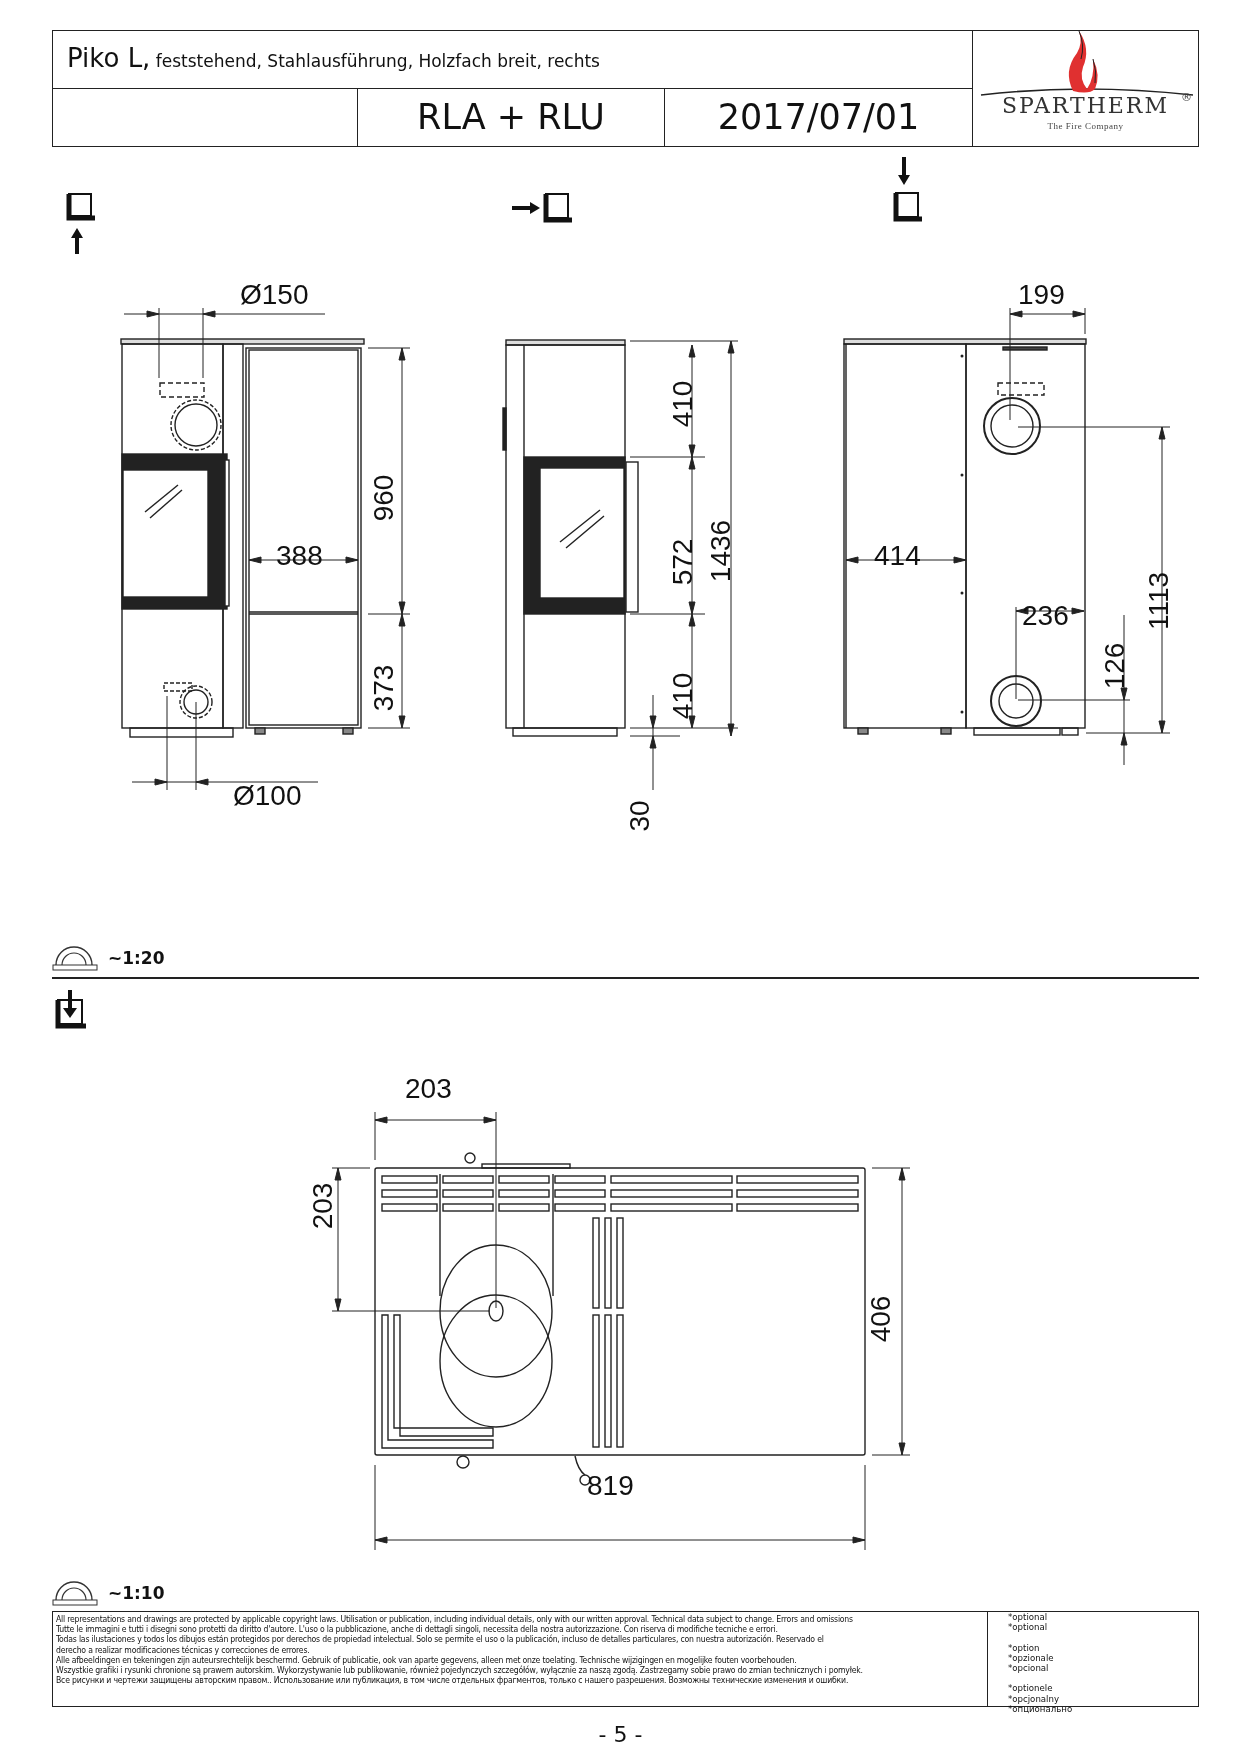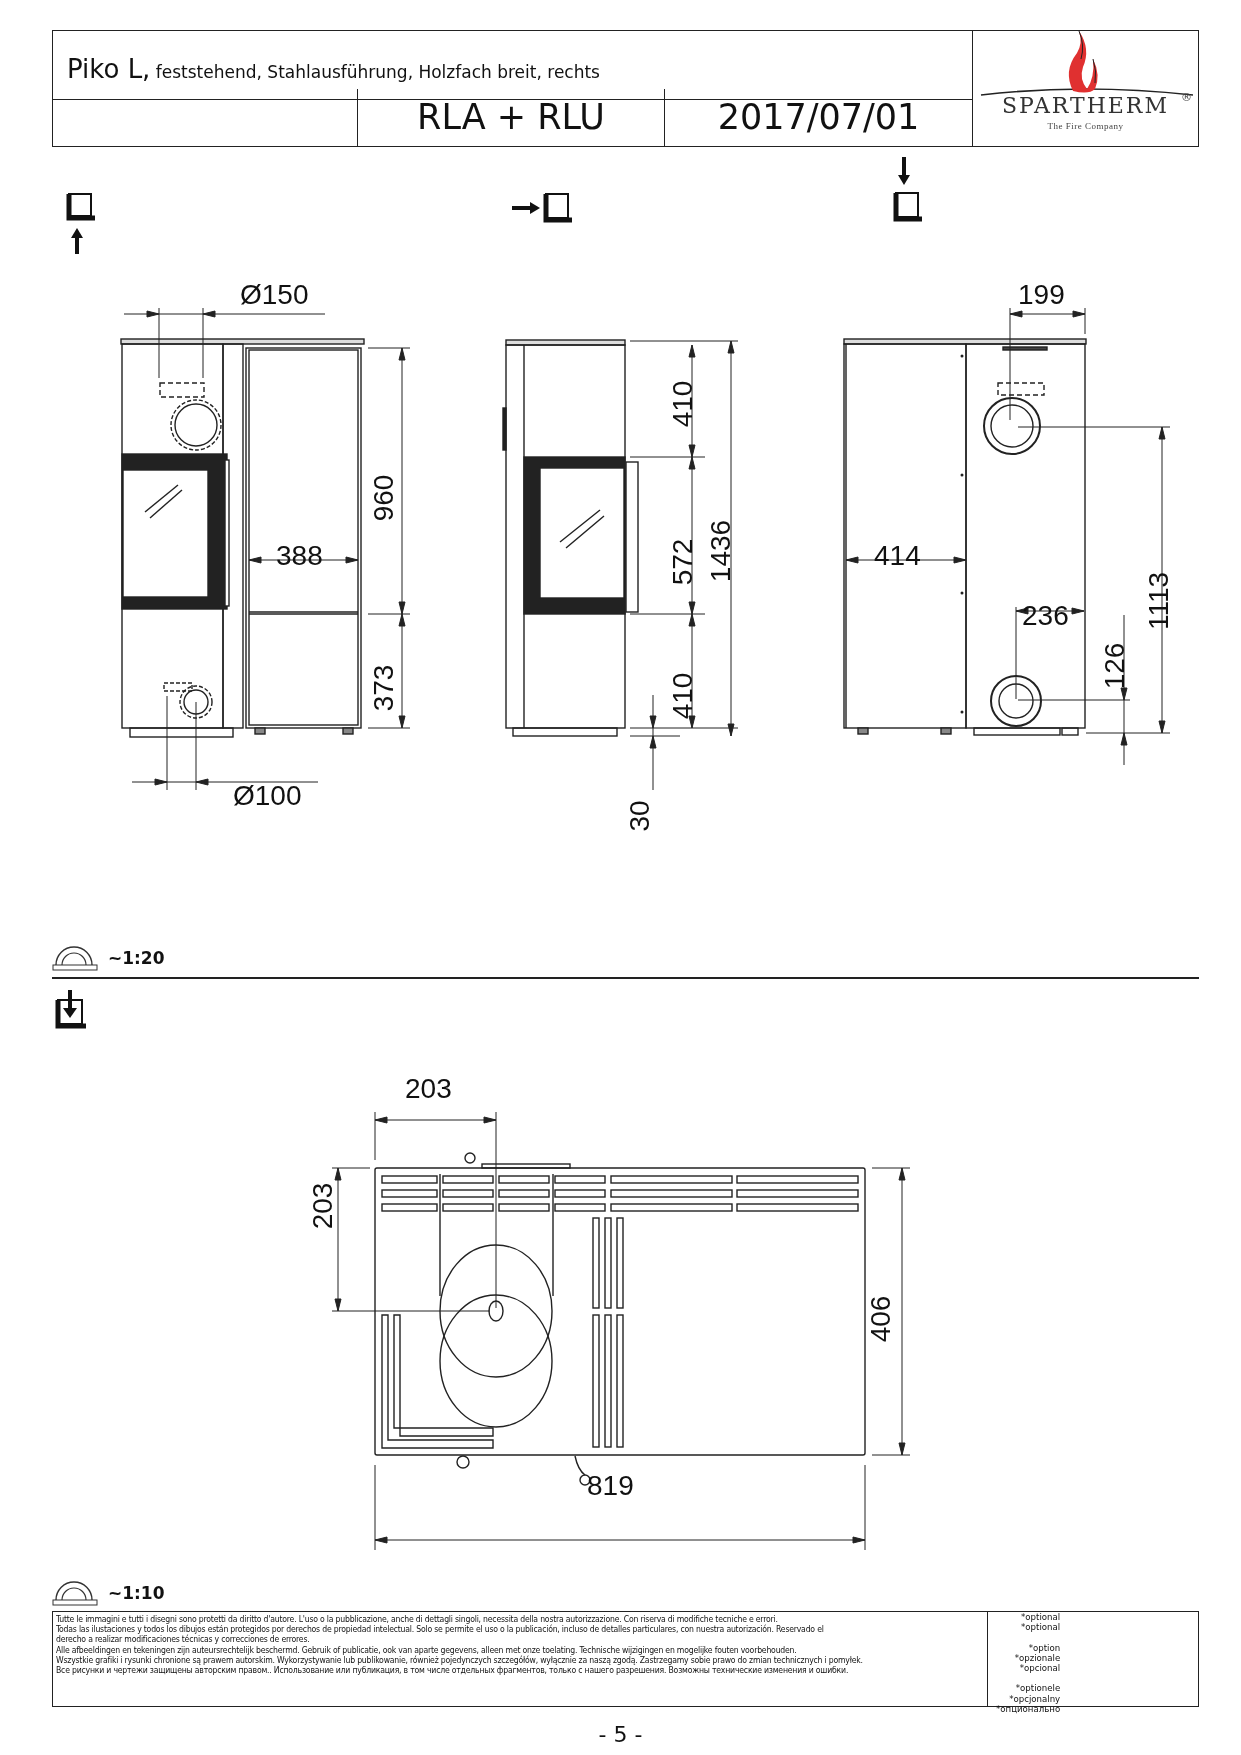--- a/index.html
+++ b/index.html
@@ -1,33 +1,33 @@
 <!DOCTYPE html>
 <html><head>
 <meta charset="utf-8">
 <style>
   html,body{margin:0;padding:0;background:#fff;}
   body{width:1241px;height:1755px;position:relative;overflow:hidden;font-family:"DejaVu Sans","Liberation Sans",sans-serif;color:#111;}
   .abs{position:absolute;}
   
   .hdr{position:absolute;left:52px;top:30px;width:1147px;height:117px;border:1.5px solid #222;box-sizing:border-box;}
-  .hdr .row1{position:absolute;left:0;top:11px;width:919px;height:58px;border-bottom:1.5px solid #222;box-sizing:border-box;}
+  .hdr .row1{position:absolute;left:0;top:0;width:919px;height:58px;border-bottom:1.5px solid #222;box-sizing:border-box;}
   .hdr .title{position:absolute;left:14px;top:12px;font-size:26px;white-space:nowrap;}
   .hdr .title small{font-size:17px;}
   .hdr .cell{position:absolute;top:58px;height:57px;border-right:1.5px solid #222;box-sizing:border-box;font-size:35px;text-align:center;line-height:57px;}
   .hdr .logo{position:absolute;left:919px;top:0;width:226px;height:115px;border-left:1.5px solid #222;box-sizing:border-box;}
   .logo .brand{position:absolute;left:0;right:0;top:62px;text-align:center;font-family:"DejaVu Serif","Liberation Serif",serif;font-size:22px;letter-spacing:2px;color:#333;}
   .logo .tag{position:absolute;left:0;right:0;top:90px;text-align:center;font-family:"Liberation Serif",serif;font-size:9px;color:#444;letter-spacing:0.5px;}
   .logo .reg{position:absolute;right:6px;top:60px;font-size:11px;color:#444;}
   .dim{position:absolute;font-size:28px;font-family:"Liberation Sans",sans-serif;white-space:nowrap;color:#111;}
   .vt{transform:rotate(-90deg);transform-origin:center;}
   .scale{position:absolute;font-size:17px;font-weight:bold;}
   .footer{position:absolute;left:52px;top:1611px;width:1147px;height:96px;border:1.5px solid #222;box-sizing:border-box;}
   .footer .txt{position:absolute;left:3px;top:2px;width:926px;font-size:8.6px;line-height:10.2px;font-family:"DejaVu Sans Condensed","DejaVu Sans",sans-serif;letter-spacing:-0.2px;}
-  .footer .opt{position:absolute;left:934px;top:0;height:94px;border-left:1.5px solid #222;padding-left:8px;font-size:8.6px;line-height:10.2px;text-align:right;}
+  .footer .opt{position:absolute;left:934px;top:0;height:94px;border-left:1.5px solid #222;padding-left:20px;font-size:8.6px;line-height:10.2px;}
   .footer .txt div,.footer .opt div{white-space:nowrap;overflow:hidden;}
   .page{position:absolute;left:0;width:1241px;top:1722px;text-align:center;font-size:22px;}
   svg{position:absolute;overflow:visible;}
 </style>
 </head>
 <body>
 
 <div class="hdr">
   <div class="row1">
     <div class="title"><span>Piko L,</span><small> feststehend, Stahlausführung, Holzfach breit, rechts</small></div>
@@ -300,20 +300,21 @@
 
 <svg width="48" height="26" style="left:52px;top:1580px">
   <path d="M4 20 A18 18 0 0 1 40 20" stroke="#333" fill="none" stroke-width="1.4"></path>
   <path d="M10 20 A12 12 0 0 1 34 20" stroke="#333" fill="none" stroke-width="1.2"></path>
   <rect x="1" y="20" width="44" height="5" fill="none" stroke="#333"></rect>
 </svg>
 <div class="scale" style="left:108px;top:1583px">~1:10</div>
 
 <div class="footer">
   <div class="txt">
+    <div>All representations and drawings are protected by applicable copyright laws. Utilisation or publication, including individual details, only with our written approval. Technical data subject to change. Errors and omissions</div>
     <div>Tutte le immagini e tutti i disegni sono protetti da diritto d'autore. L'uso o la pubblicazione, anche di dettagli singoli, necessita della nostra autorizzazione.  Con riserva di modifiche tecniche e errori.</div>
     <div>Todas las ilustaciones y todos los dibujos están protegidos por derechos de propiedad intelectual. Solo se permite el uso o la publicación, incluso de detalles particulares, con nuestra autorización. Reservado el</div>
     <div>derecho a realizar modificaciones técnicas y correcciones de errores.</div>
     <div>Alle afbeeldingen en tekeningen zijn auteursrechtelijk beschermd.  Gebruik of publicatie, ook van aparte gegevens, alleen met onze toelating. Technische wijzigingen en mogelijke fouten voorbehouden.</div>
     <div>Wszystkie grafiki i rysunki chronione są prawem autorskim. Wykorzystywanie lub publikowanie, również pojedynczych szczegółów, wyłącznie za naszą zgodą.  Zastrzegamy sobie prawo do zmian technicznych i pomyłek.</div>
     <div>Все рисунки и чертежи защищены авторским правом.. Использование или публикация, в том числе отдельных фрагментов, только с нашего разрешения. Возможны технические изменения и ошибки.</div>
   </div>
   <div class="opt">
     <div>*optional</div>
     <div>*optional</div>

